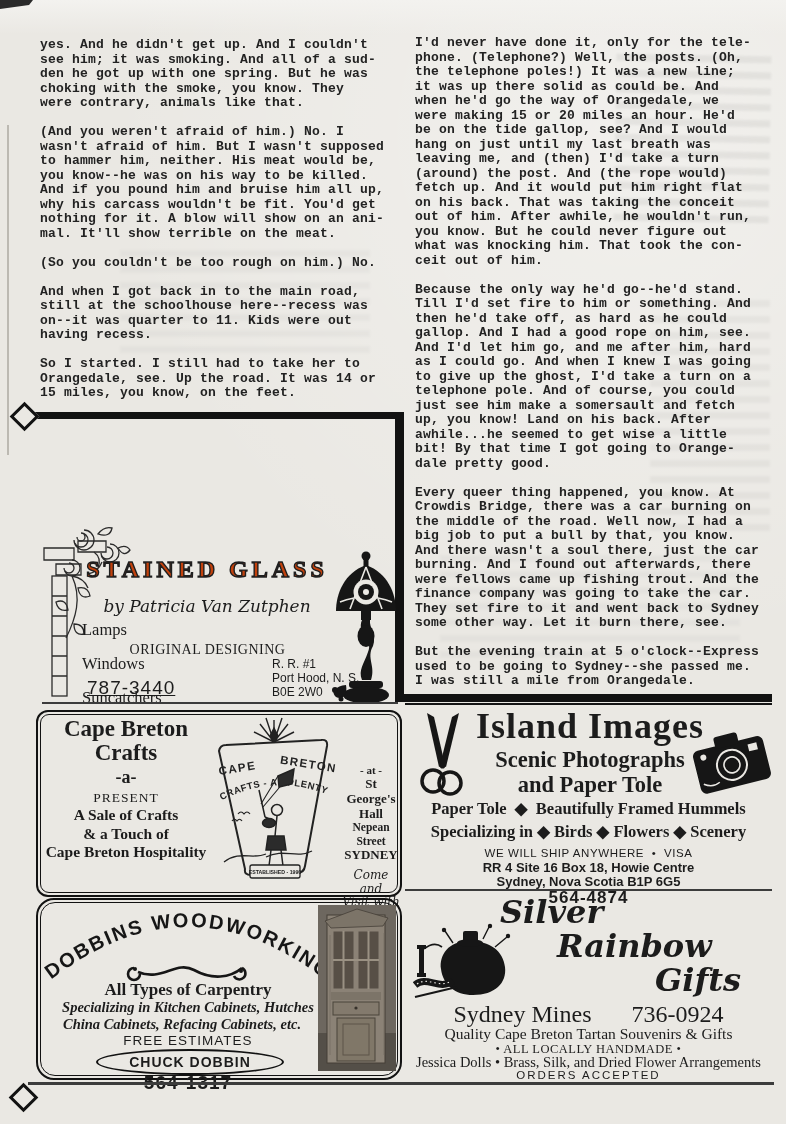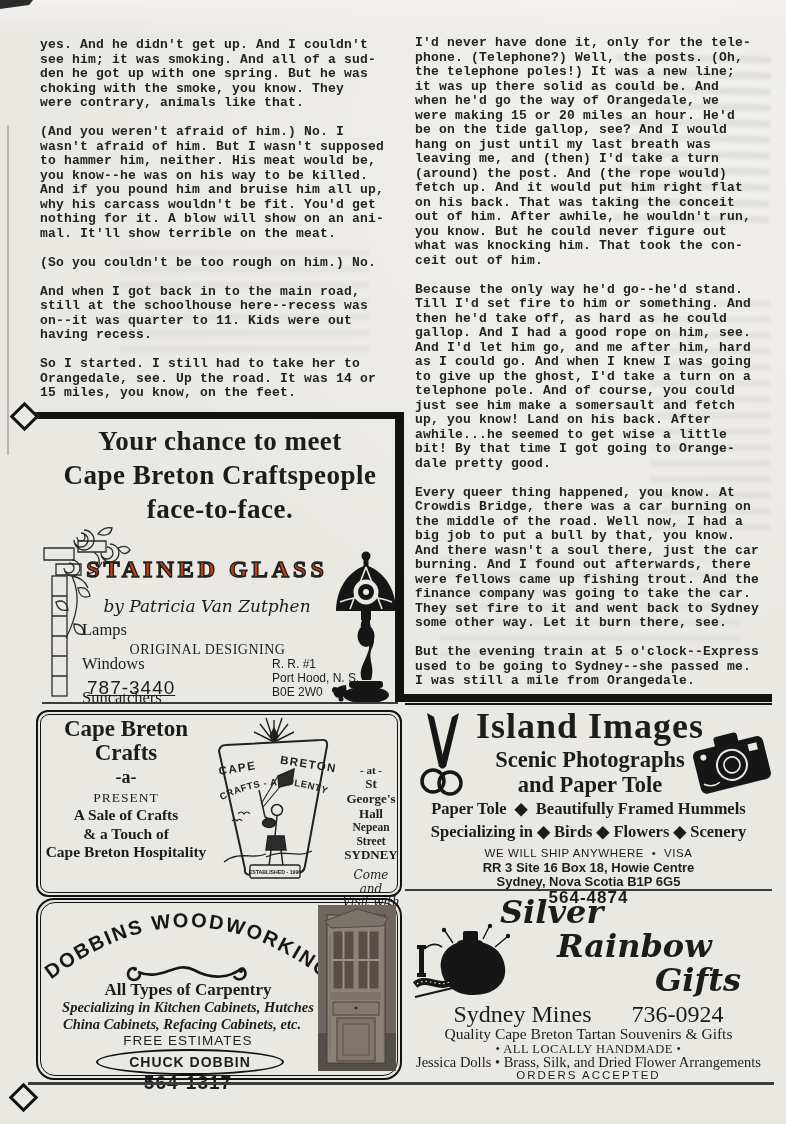--- a/index.html
+++ b/index.html
@@ -154,23 +154,20 @@
 used to be going to Sydney--she passed me.
 I was still a mile from Orangedale.</p>
   </div>
 
   <div class="bar" style="left:33px;top:412px;width:371px;height:7px;"></div>
   <div class="bar" style="left:395px;top:412px;width:9px;height:290px;"></div>
   <div class="bar" style="left:395px;top:694px;width:377px;height:8px;"></div>
   <div class="diamond" style="left:14px;top:406px;"></div>
   <div class="diamond" style="left:13px;top:1087px;"></div>
 
-  <div class="abs serifb center ad-headline preline" style="left:40px;top:424px;width:360px;">Your chance to meet
-Cape Breton Craftspeople
-face-to-face.</div>
 
   <svg class="abs" style="left:42px;top:518px;" width="96" height="182" viewBox="0 0 96 182">
     <g stroke="#2b2b2b" fill="none" stroke-width="1.3">
       <path d="M2 30 h30 v12 H2 Z M36 23 h28 v11 H36 Z M14 46 h25 v11 H14 Z"></path>
       <rect x="10" y="58" width="15" height="120"></rect>
       <path d="M10 78h15 M10 98h15 M10 118h15 M10 138h15 M10 158h15"></path>
       <path d="M42 12 a10 10 0 1 1 -10 10 a7 7 0 1 0 7 -7 a4 4 0 1 1 -4 4"></path>
       <path d="M68 26 a9 9 0 1 1 -9 9 a6 6 0 1 0 6 -6"></path>
       <path d="M30 42 a8 8 0 1 1 -8 8 a5 5 0 1 0 5 -5"></path>
       <path d="M52 34 q8 6 4 16 M60 44 q-4 10 -14 12"></path>
@@ -327,21 +324,21 @@
       <rect x="26" y="5" width="24" height="12" rx="3" fill="#161616"></rect>
       <circle cx="38" cy="36" r="15" fill="#161616" stroke="#eae8e3" stroke-width="2"></circle>
       <circle cx="38" cy="36" r="8" fill="none" stroke="#eae8e3" stroke-width="1.6"></circle>
       <rect x="58" y="20" width="9" height="7" fill="#eae8e3"></rect>
       <circle cx="12" cy="22" r="3" fill="#eae8e3"></circle>
       <path d="M6 48 q8 6 16 2" stroke="#eae8e3" fill="none" stroke-width="1.4"></path>
     </svg>
     <div class="abs serifb center ii-line prewrap" style="left:0;top:94px;width:367px;">Paper Tole  ◆  Beautifully Framed Hummels</div>
     <div class="abs serifb center ii-line prewrap" style="left:0;top:117px;width:367px;">Specializing in ◆ Birds ◆ Flowers ◆ Scenery</div>
     <div class="abs sans center ii-ship prewrap" style="left:0;top:142px;width:367px;">WE WILL SHIP ANYWHERE  •  VISA</div>
-    <div class="abs sans center ii-addr" style="left:0;top:155px;width:367px;">RR 3 Site 16 Box 18, Howie Centre</div>
+    <div class="abs sans center ii-addr" style="left:0;top:155px;width:367px;">RR 4 Site 16 Box 18, Howie Centre</div>
     <div class="abs sans center ii-addr" style="left:0;top:169px;width:367px;">Sydney, Nova Scotia B1P 6G5</div>
     <div class="abs sans center ii-phone" style="left:0;top:183px;width:367px;">564-4874</div>
   </div>
   <div class="rule" style="left:405px;top:889px;width:367px;height:2px;"></div>
 
   <div class="abs" style="left:405px;top:893px;width:367px;height:190px;">
     <div class="abs sr-name" style="left:95px;top:0;">Silver</div>
     <div class="abs sr-name" style="left:152px;top:34px;">Rainbow</div>
     <div class="abs sr-name" style="left:250px;top:68px;">Gifts</div>
     <svg class="abs" style="left:8px;top:30px;" width="115" height="80" viewBox="0 0 115 80">

